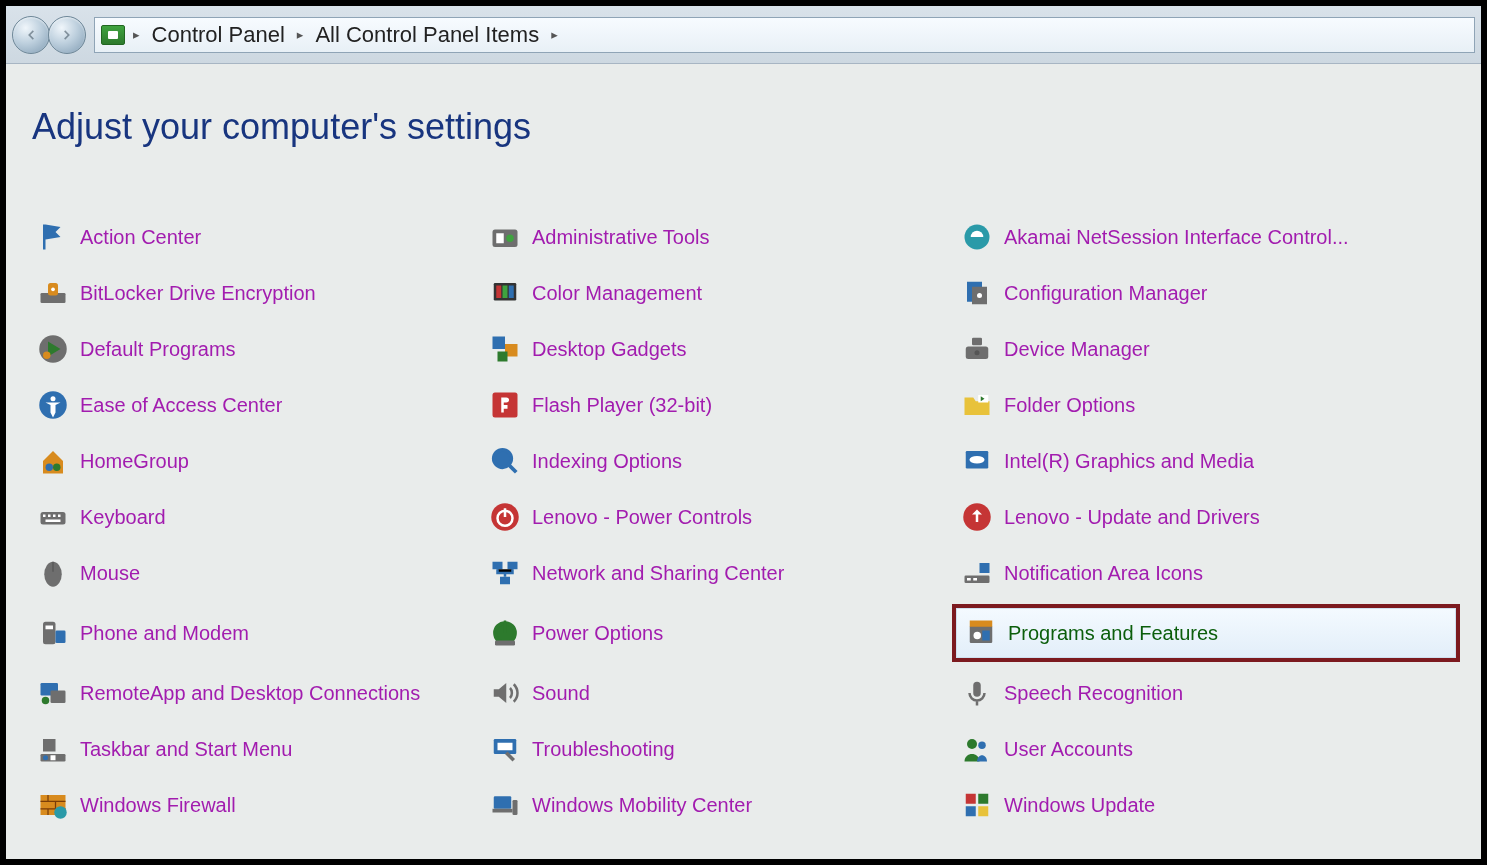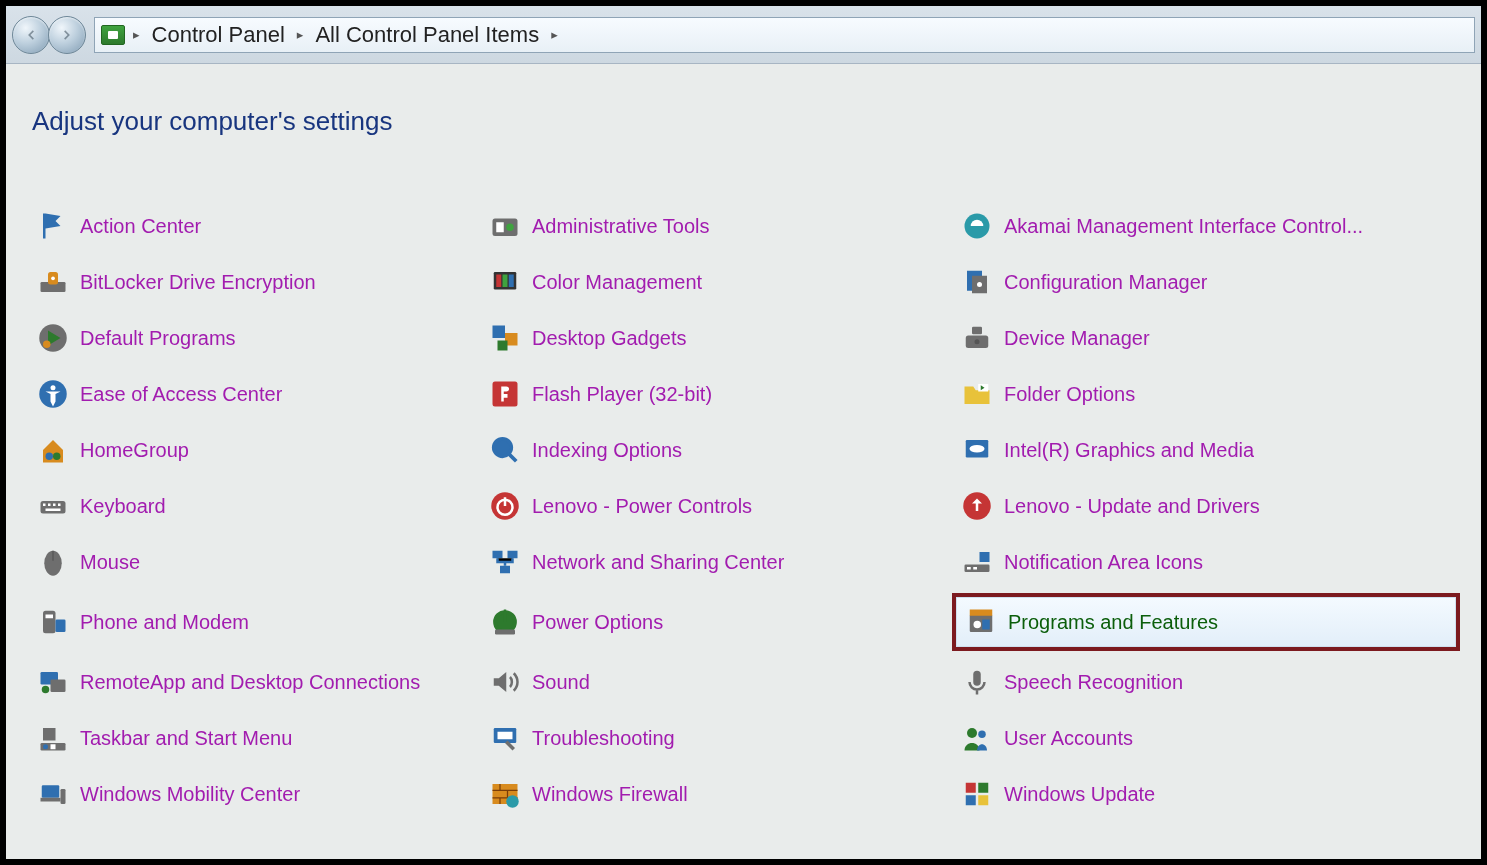--- a/index.html
+++ b/index.html
@@ -49,21 +49,21 @@
       border: 1px solid #216621;
       border-radius: 2px;
       display:flex;align-items:center;justify-content:center;
     }
     .addr-icon-inner { width:10px; height:8px; background:#fff; border-radius:1px; }
     .crumb-sep { color:#555; font-size:13px; padding:0 4px; }
     .crumb { color:#222; font-size:22px; padding:2px 4px; cursor:pointer; }
     .content { padding: 42px 26px 20px 26px; }
     .heading {
       color: #18357f;
-      font-size: 26px;
+      font-size: 36px;
       font-weight: 400;
       margin-bottom: 70px;
     }
     .items-grid {
       display: grid;
       grid-template-columns: 430px 450px 500px;
       column-gap: 22px;
       row-gap: 18px;
     }
     .cp-item {
@@ -146,21 +146,21 @@
           </span>
         <span class="lbl">Administrative Tools</span>
       </div>
       <div class="cp-item">
         <span class="icon-box">
             <svg viewBox="0 0 24 24">
               <circle class="c-teal" cx="12" cy="12" r="10"></circle>
               <path fill="#fff" d="M7 12a5 5 0 0110 0"></path>
             </svg>
           </span>
-        <span class="lbl">Akamai Management Interface Control...</span>
+        <span class="lbl">Akamai NetSession Interface Control...</span>
       </div>
 
       <div class="cp-item">
         <span class="icon-box">
             <svg viewBox="0 0 24 24">
               <rect class="c-gray" x="2" y="12" width="20" height="8" rx="1"></rect>
               <rect class="c-orange" x="8" y="4" width="8" height="10" rx="2"></rect>
               <circle fill="#fff" cx="12" cy="9" r="1.5"></circle>
             </svg>
           </span>
@@ -433,36 +433,36 @@
               <path class="c-green" d="M2 22c0-4 3-6 6-6s6 2 6 6z"></path>
               <path class="c-blue" d="M12 22c0-3 2-5 4-5s4 2 4 5z"></path>
             </svg>
           </span>
         <span class="lbl">User Accounts</span>
       </div>
 
       <div class="cp-item">
         <span class="icon-box">
             <svg viewBox="0 0 24 24">
+              <rect class="c-orange" x="2" y="4" width="20" height="16"></rect>
+              <path fill="#b05c10" d="M2 9h20M2 15h20M8 4v5M14 9v6M8 15v5" stroke="#7a3d08" stroke-width="1"></path>
+              <circle class="c-teal" cx="18" cy="18" r="5"></circle>
+            </svg>
+          </span>
+        <span class="lbl">Windows Firewall</span>
+      </div>
+      <div class="cp-item">
+        <span class="icon-box">
+            <svg viewBox="0 0 24 24">
               <rect class="c-blue" x="3" y="5" width="14" height="10" rx="1"></rect>
               <rect class="c-gray" x="2" y="15" width="16" height="3"></rect>
               <rect class="c-gray" x="18" y="8" width="4" height="12" rx="1"></rect>
             </svg>
           </span>
         <span class="lbl">Windows Mobility Center</span>
-      </div>
-      <div class="cp-item">
-        <span class="icon-box">
-            <svg viewBox="0 0 24 24">
-              <rect class="c-orange" x="2" y="4" width="20" height="16"></rect>
-              <path fill="#b05c10" d="M2 9h20M2 15h20M8 4v5M14 9v6M8 15v5" stroke="#7a3d08" stroke-width="1"></path>
-              <circle class="c-teal" cx="18" cy="18" r="5"></circle>
-            </svg>
-          </span>
-        <span class="lbl">Windows Firewall</span>
       </div>
       <div class="cp-item">
         <span class="icon-box">
             <svg viewBox="0 0 24 24">
               <rect class="c-red" x="3" y="3" width="8" height="8"></rect>
               <rect class="c-green" x="13" y="3" width="8" height="8"></rect>
               <rect class="c-blue" x="3" y="13" width="8" height="8"></rect>
               <rect class="c-yellow" x="13" y="13" width="8" height="8"></rect>
             </svg>
           </span>

